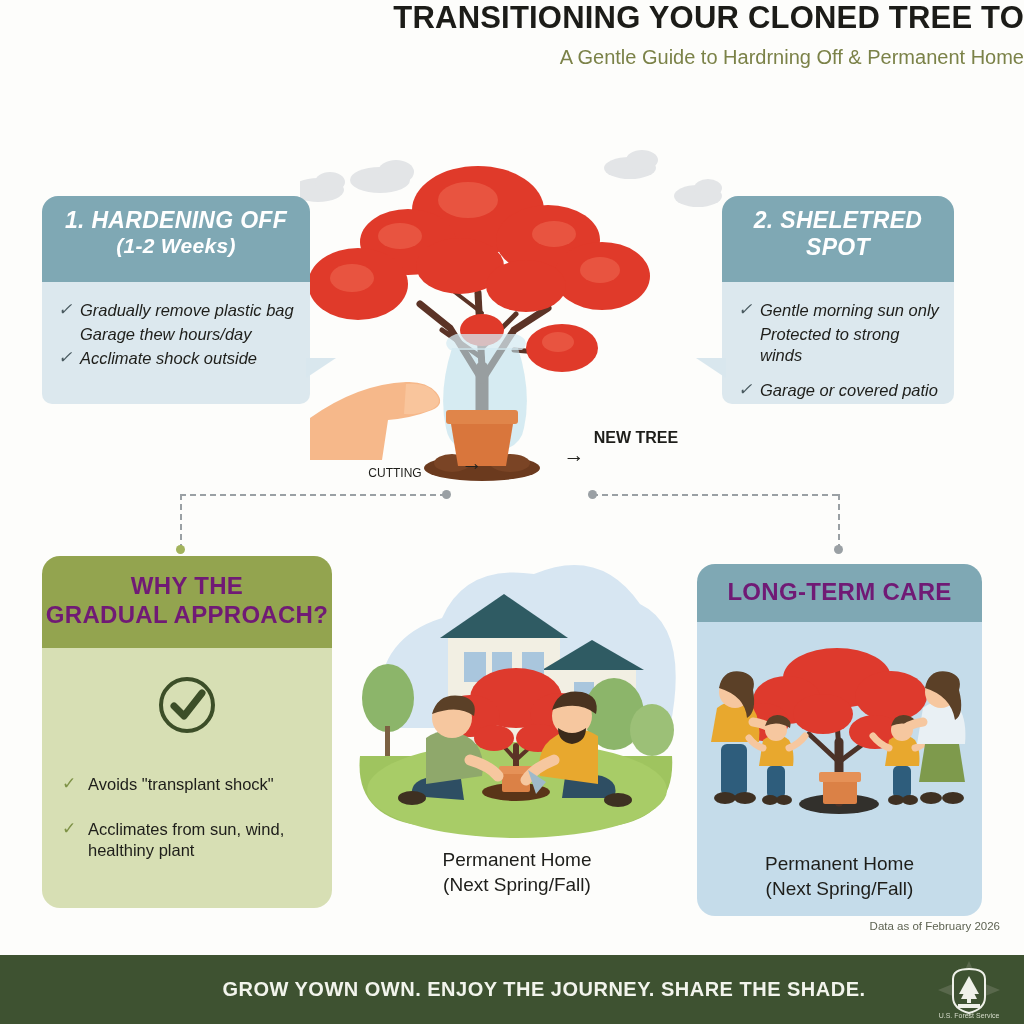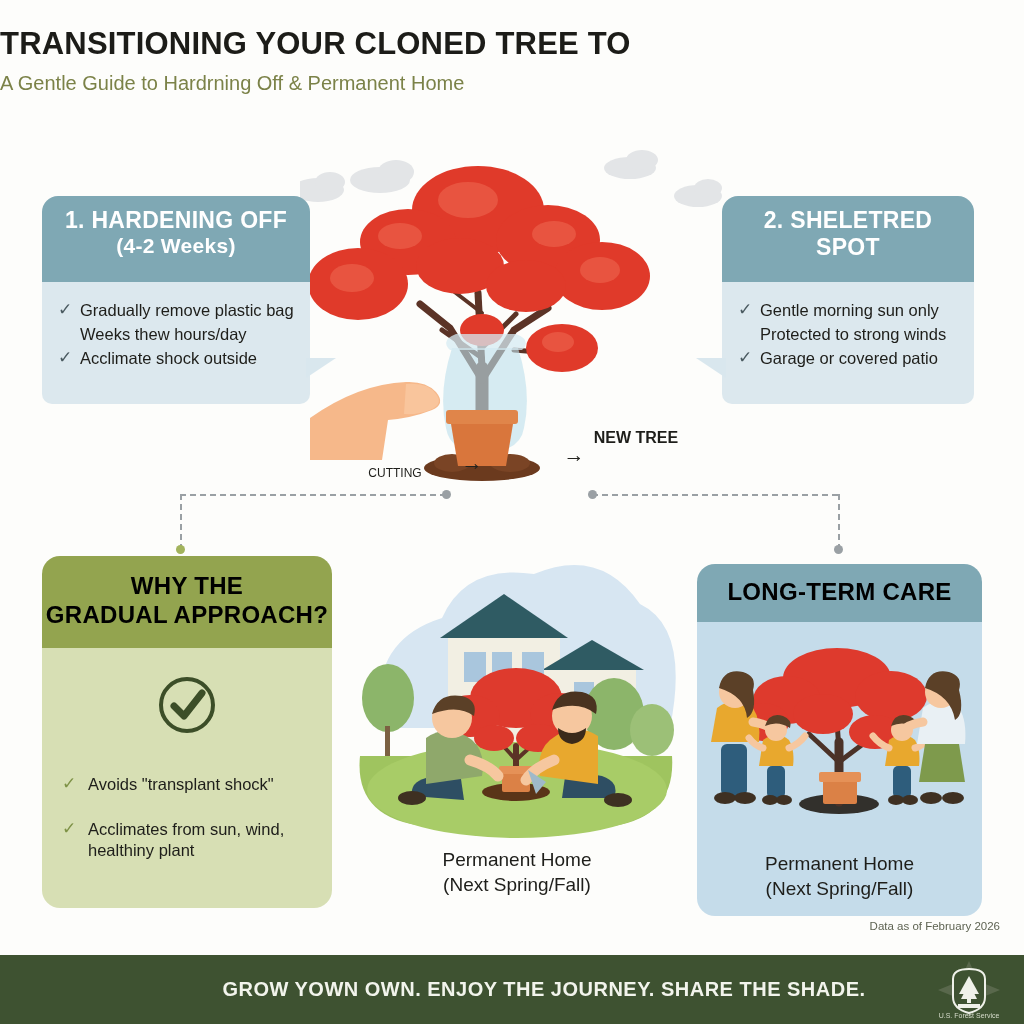--- a/index.html
+++ b/index.html
@@ -6,30 +6,30 @@
   html,body { width:1024px; height:1024px; }
   body {
     font-family: "Liberation Sans", sans-serif;
     background:#FDFDFB;
     position:relative;
     overflow:hidden;
   }
 
   
   #header { position:absolute; top:0; left:0; width:1024px; height:130px;
-            text-align:left; padding-top:26px; }
+            text-align:right; }
   #title { font-size:31px; font-weight:bold; letter-spacing:0.2px;
            color:#1C1C18; text-transform:uppercase; line-height:1.15; }
   #subtitle { font-size:20px; color:#7B8248; margin-top:10px; font-weight:400; }
 
   
   #hero { position:absolute; left:300px; top:118px; width:430px; height:380px; }
 
   
-  .bubble { position:absolute; border-radius:16px; overflow:visible; }
+  .bubble { position:absolute; border-radius:16px; overflow:visible;font-style:italic; }
   .bub-head { border-radius:16px 16px 0 0; color:#FFFFFF; font-weight:bold;
               text-align:center; letter-spacing:0.3px; }
   .bub-body { border-radius:0 0 10px 10px; }
   .bullets { list-style:none; }
   .bullets li { position:relative; color:#1E1E1A; line-height:1.28; }
   .chk { position:absolute; left:0; top:-1px; color:#4A5A60; font-size:17px; }
 
   
   .tail-r { position:absolute; right:-26px; bottom:26px; width:0; height:0;
             border-top:20px solid #D9E7EE; border-right:30px solid transparent; }
@@ -38,21 +38,21 @@
 
   
   .dash-h { position:absolute; border-top:2px dashed #9AA0A4; }
   .dash-v { position:absolute; border-left:2px dashed #9AA0A4; }
   .node { position:absolute; width:9px; height:9px; border-radius:50%;
           background:#9AA0A4; }
   .node.green { background:#A2B35C; }
 
   
   .card { position:absolute; border-radius:18px; overflow:hidden; }
-  .card-head { color:#000000; font-weight:bold; text-align:center;
+  .card-head { color:#701a75; font-weight:bold; text-align:center;
                letter-spacing:0.3px; }
 
   
   .circ-chk { width:62px; height:62px; margin:0 auto; }
 
   
   #dataline { position:absolute; right:24px; top:920px; font-size:11.5px;
               color:#5E6352; }
   #footer { position:absolute; left:0; top:955px; width:1024px; height:69px;
             background:#3E5231; }
@@ -141,52 +141,52 @@
   </div>
   <div class="cap" style="left:290px; top:310px; width:92px; font-size:16px; font-weight:bold; line-height:1.25;">
     <span>NEW TREE</span>
   </div>
 </div>
 
 <div class="bubble" style="left:42px; top:196px; width:268px; height:208px;">
   <div class="tail-r"></div>
   <div class="bub-head" style="height:86px; background:#7FA8B4; font-size:23px; padding-top:11px; line-height:1.18;">
     <div>1. HARDENING OFF</div>
-    <div style="font-size:21px;">(4-2 Weeks)</div>
+    <div style="font-size:21px;">(1-2 Weeks)</div>
   </div>
   <div class="bub-body" style="height:122px; background:#DCE8EE; padding:18px 14px 0 16px;">
     <ul class="bullets" style="font-size:16.5px;">
       <li style="padding-left:22px; margin-bottom:3px;">
         <span class="chk">✓</span>
         <span>Gradually remove plastic bag</span>
       </li>
       <li style="padding-left:22px; margin-bottom:3px;">
-        <span>Weeks thew hours/day</span>
+        <span>Garage thew hours/day</span>
       </li>
       <li style="padding-left:22px;">
         <span class="chk">✓</span>
         <span>Acclimate shock outside</span>
       </li>
     </ul>
   </div>
 </div>
 
-<div class="bubble" style="left:722px; top:196px; width:252px; height:208px;">
+<div class="bubble" style="left:722px; top:196px; width:232px; height:208px;">
   <div class="tail-l"></div>
   <div class="bub-head" style="height:86px; background:#7FA8B4; font-size:23px; padding-top:11px; line-height:1.18;">
     <div>2. SHELETRED</div>
     <div>SPOT</div>
   </div>
   <div class="bub-body" style="height:122px; background:#DCE8EE; padding:18px 10px 0 16px;">
     <ul class="bullets" style="font-size:16.5px;">
       <li style="padding-left:22px; margin-bottom:3px;">
         <span class="chk">✓</span>
         <span>Gentle morning sun only</span>
       </li>
-      <li style="padding-left:22px; margin-bottom:3px;">
+      <li style="padding-left:22px; margin-bottom:14px;">
         <span>Protected to strong winds</span>
       </li>
       <li style="padding-left:22px;">
         <span class="chk">✓</span>
         <span>Garage or covered patio</span>
       </li>
     </ul>
   </div>
 </div>
 

